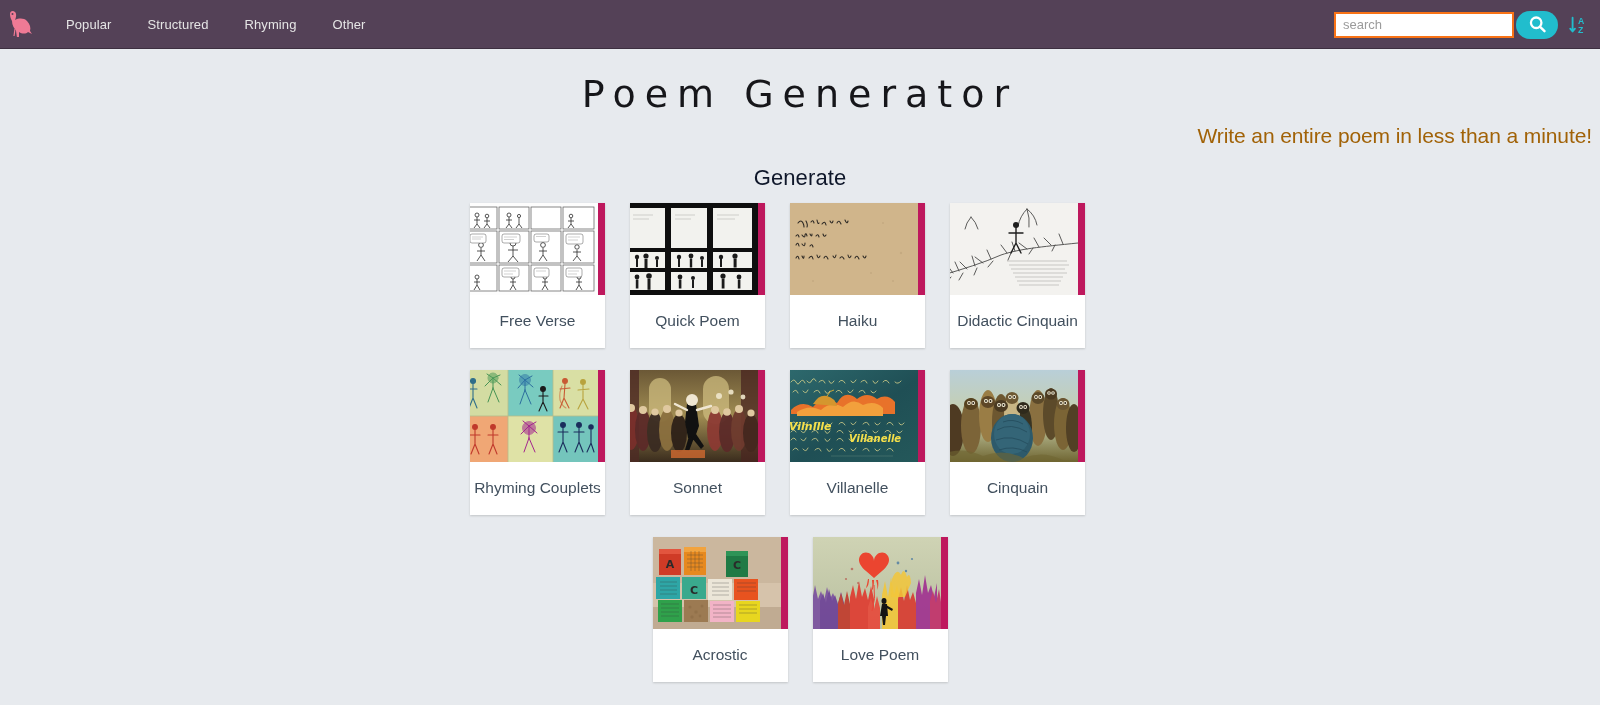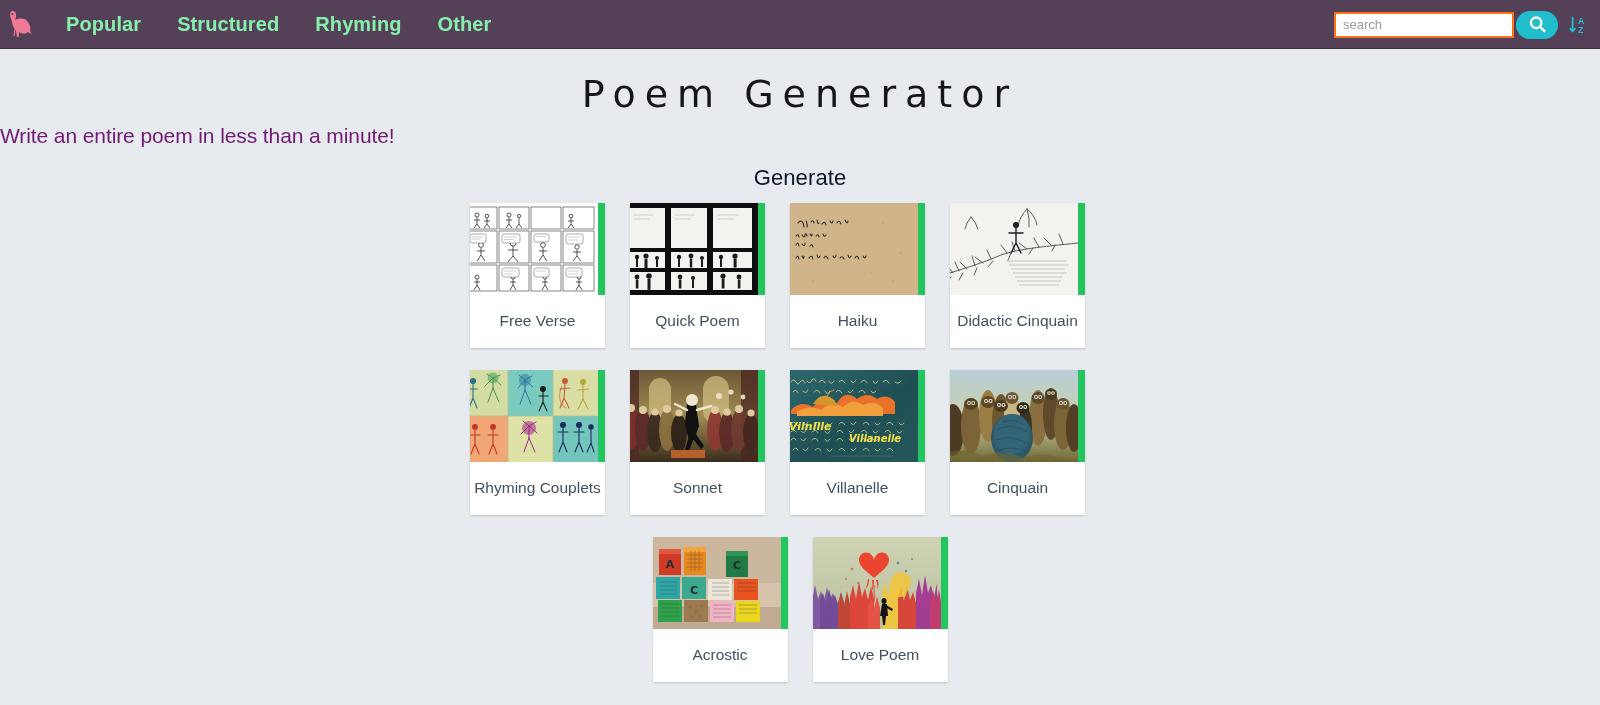--- a/index.html
+++ b/index.html
@@ -27,28 +27,27 @@
     flex: 0 0 auto;
     padding-left: 2px;
   }
   .nav-links {
     display: flex;
     align-items: center;
     gap: 0px;
     margin-left: 6px;
   }
   .nav-link {
-    color: #86efac;
-    font-size: 20px;
+    color: #e5e5e5;
+    font-size: 13px;
     letter-spacing: .1px;
     padding: 6px 18px;
     text-decoration: none;
     cursor: pointer;
     white-space: nowrap;
-    font-weight: bold;
   }
 
   .nav-right {
     position: absolute;
     right: 6px;
     top: 0;
     height: 49px;
     display: flex;
     align-items: center;
     gap: 0px;
@@ -89,25 +88,25 @@
     text-align: center;
     margin: 26px 0 0 0;
     font-size: 38px;
     font-weight: 400;
     letter-spacing: 9px;
     color: #16161a;
     font-family: "DejaVu Sans", sans-serif;
     line-height: 1.05;
   }
   .page-subtitle {
-    text-align: left;
-    margin: 9px 17px 0 0;
+    text-align: right;
+    margin: 9px 8px 0 0;
     font-size: 21px;
     font-weight: 400;
-    color: #701a75;
+    color: #a16207;
     letter-spacing: -.1px;
   }
   .section-title {
     text-align: center;
     margin: 17px 0 0 0;
     font-size: 22px;
     font-weight: 400;
     color: #0f172a;
     letter-spacing: .1px;
   }
@@ -136,21 +135,21 @@
     overflow: hidden;
     flex: 0 0 auto;
   }
   .card.h1 { height: 145px; }
   .card.h2 { height: 145px; }
   .card-thumb {
     width: 149px;
     height: 92px;
     overflow: hidden;
     position: relative;
-    background: #22c55e;
+    background: #be185d;
     flex: 0 0 auto;
   }
   .card-thumb svg { display: block; width: 135px; height: 92px; }
   .card-label {
     flex: 1 1 auto;
     display: flex;
     align-items: center;
     justify-content: center;
     text-align: center;
     font-size: 15.5px;

